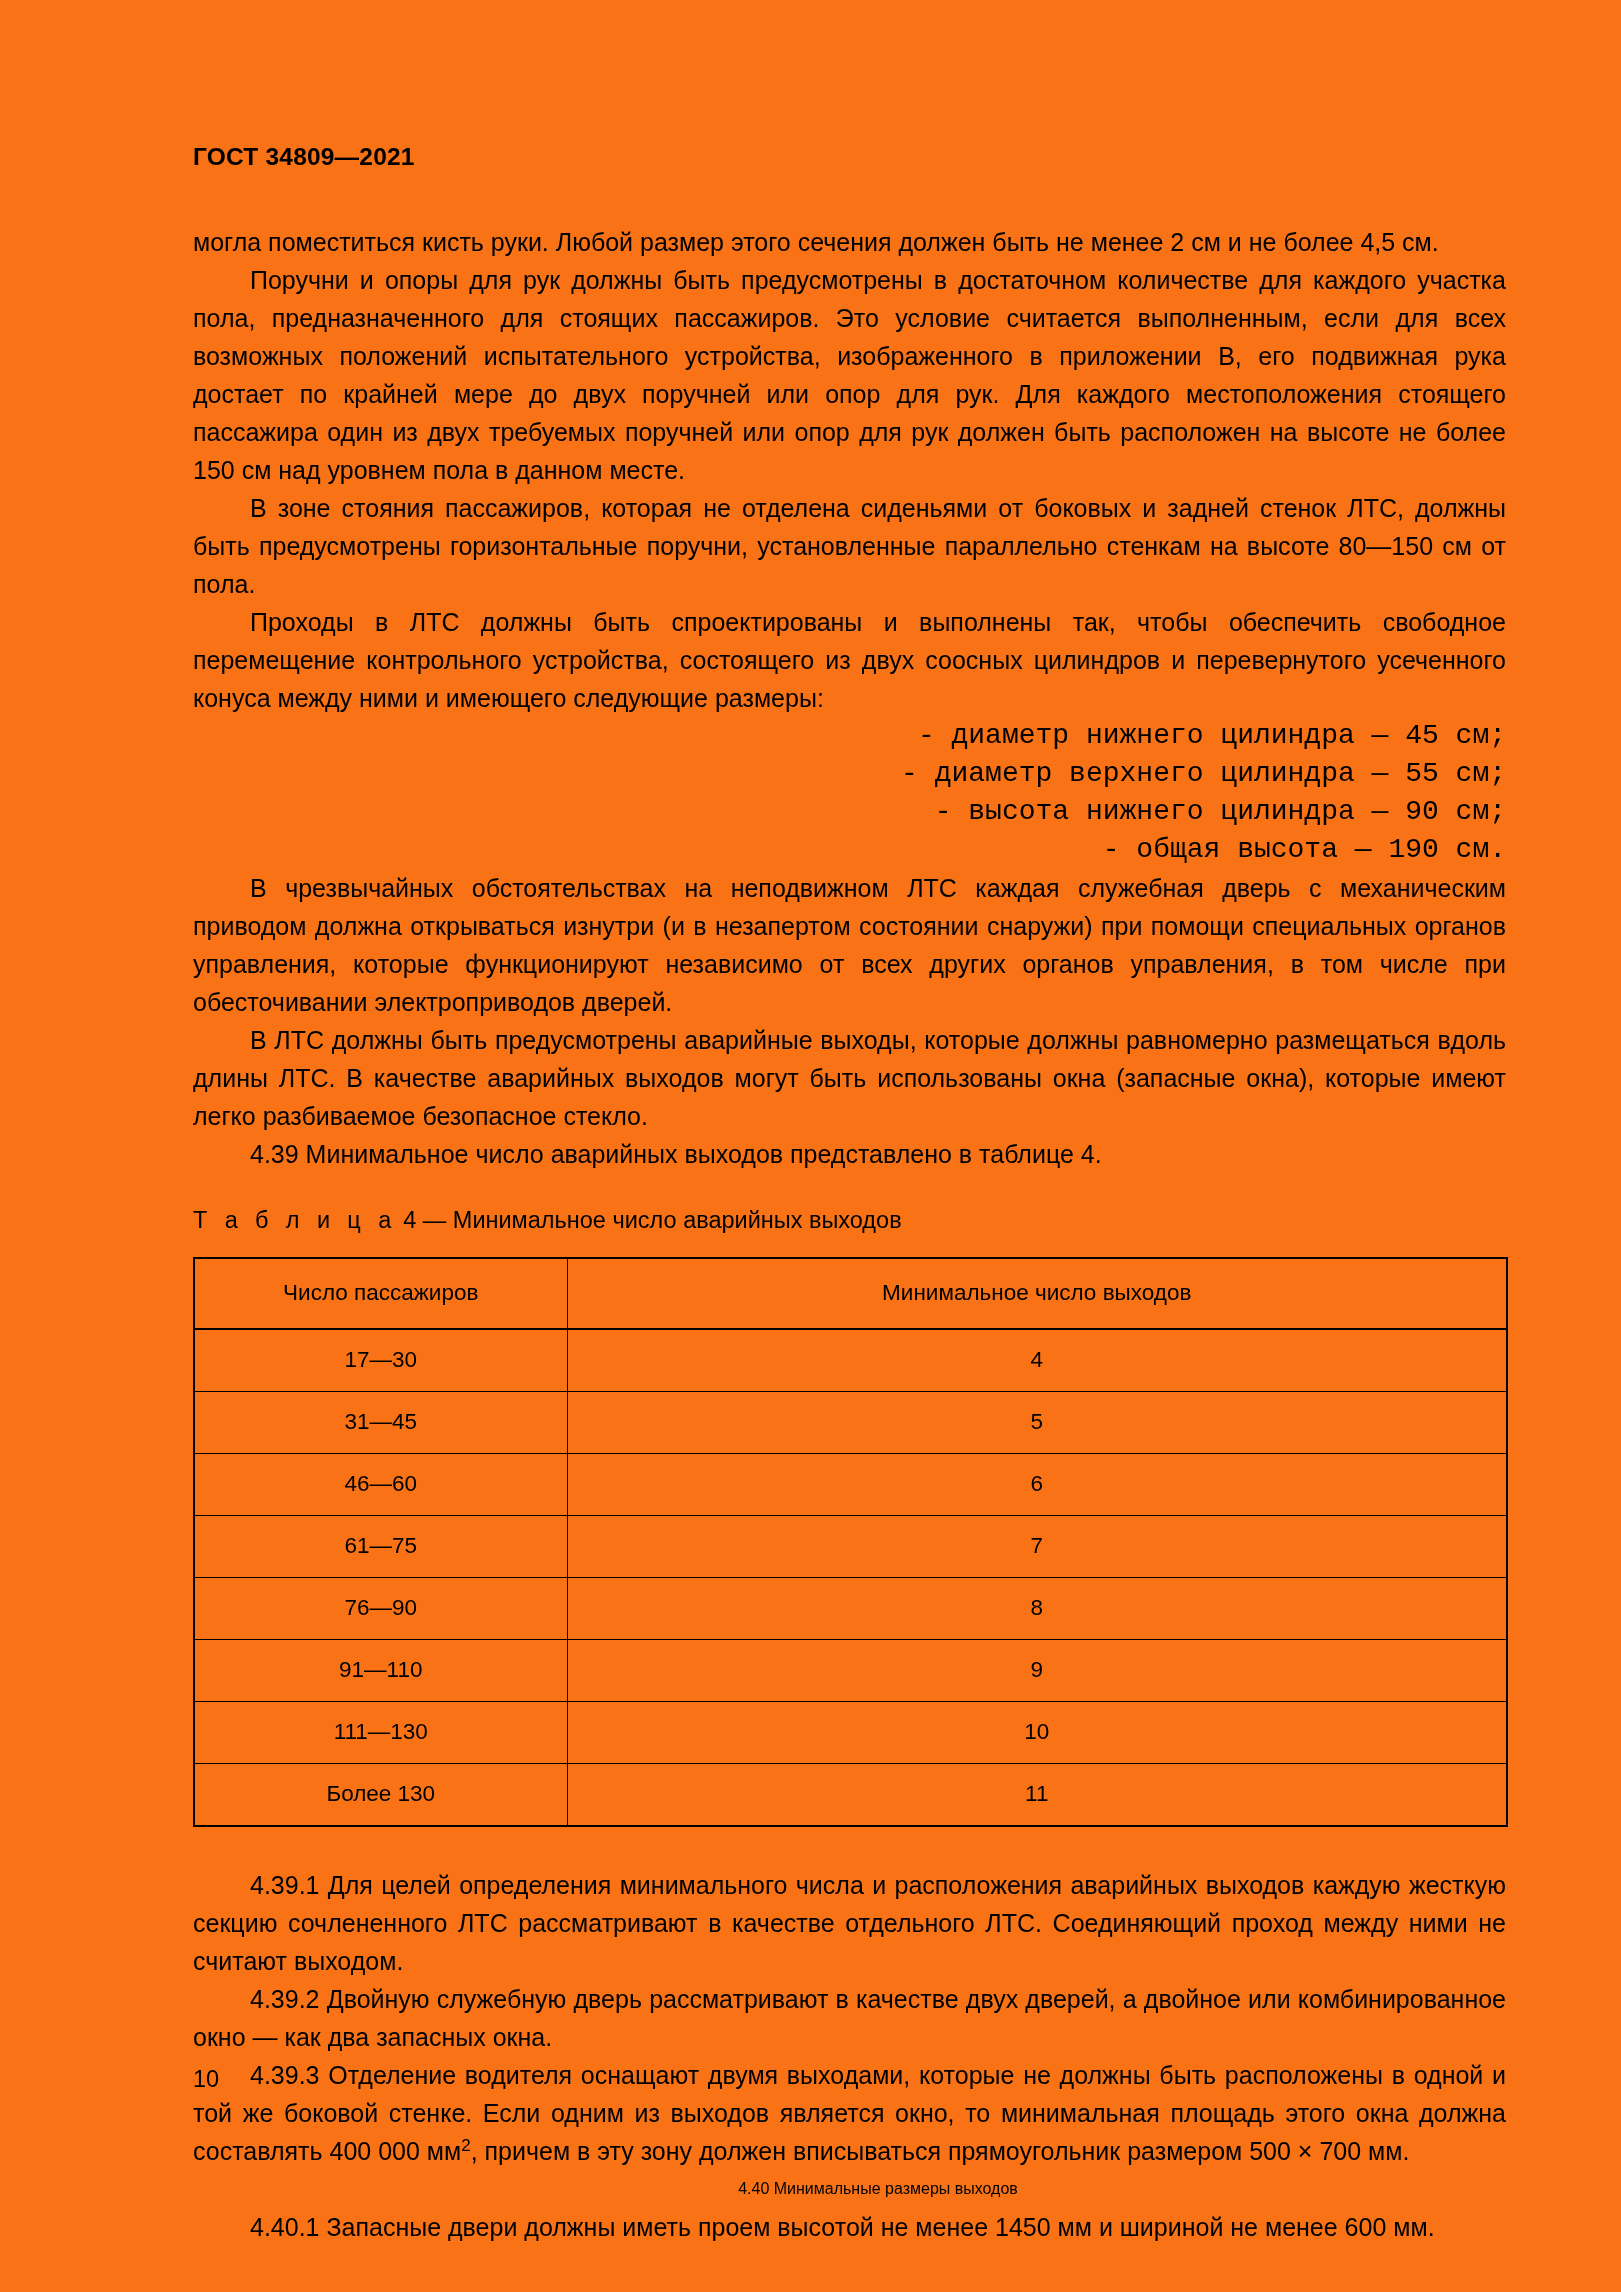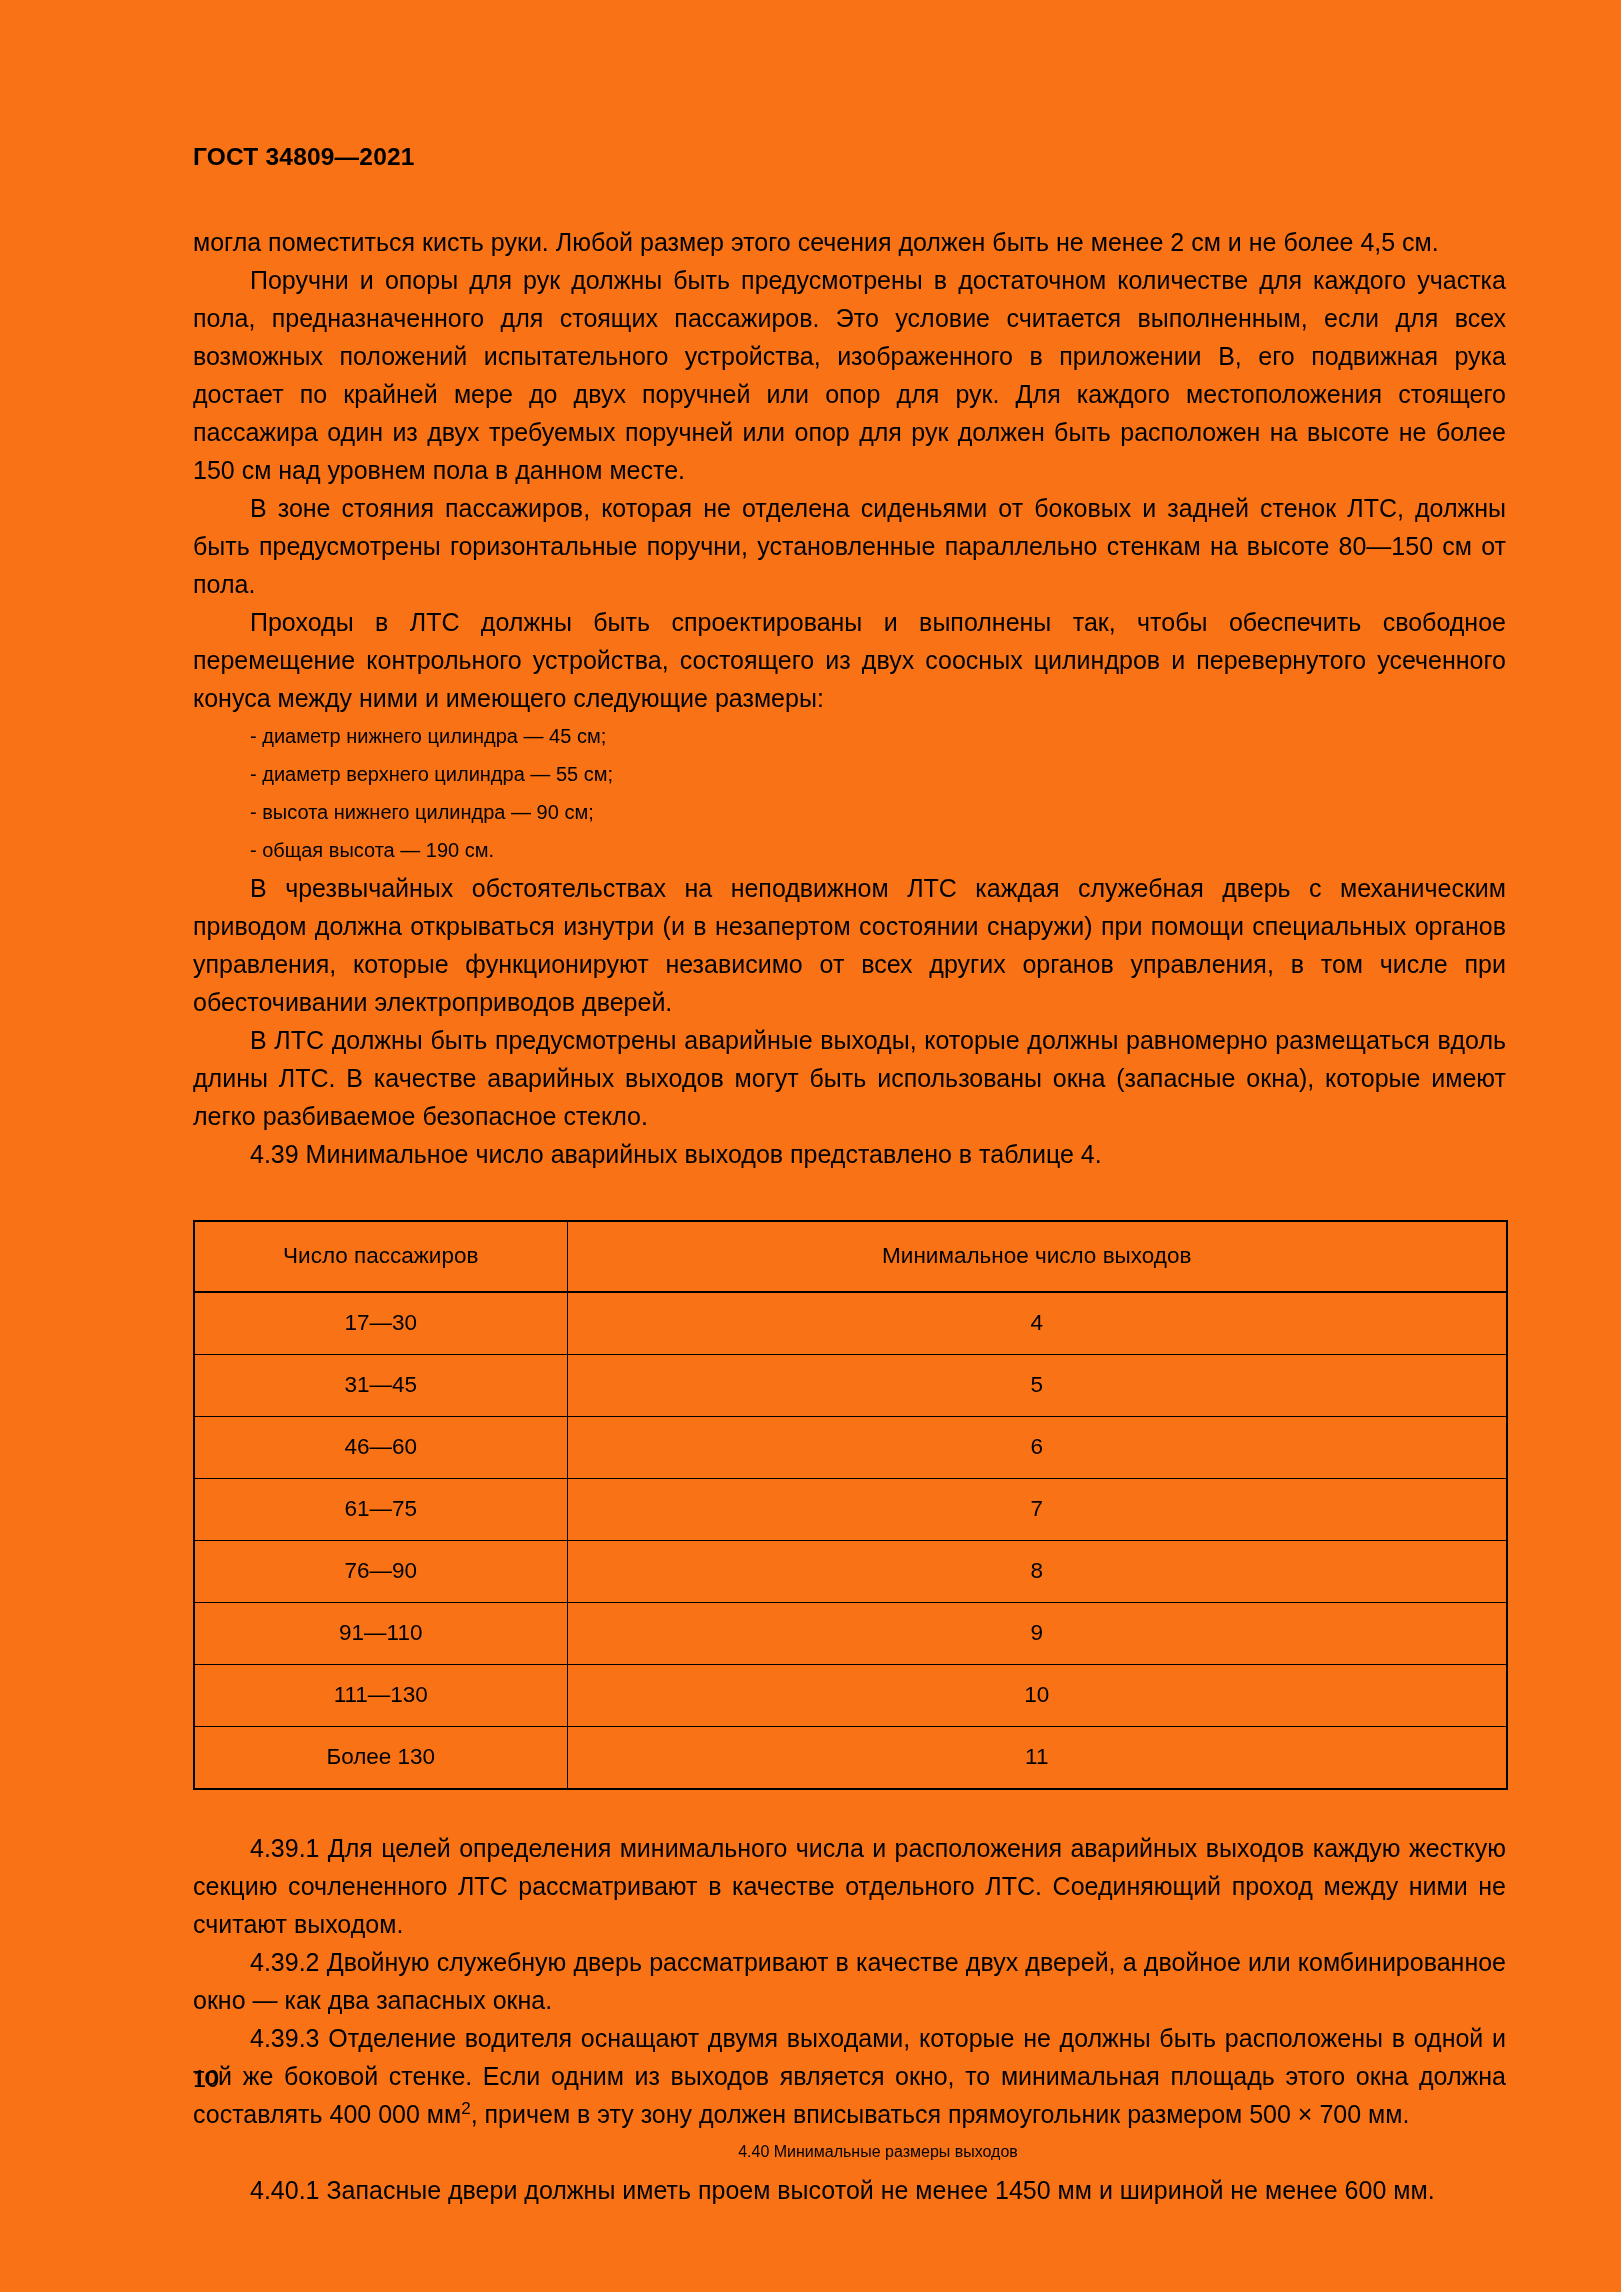--- a/index.html
+++ b/index.html
@@ -44,24 +44,25 @@
     line-height: 38px;
     text-align: justify;
     text-justify: inter-word;
     hyphens: none;
   }
   p.indent {
     text-indent: 57px;
   }
   p.listitem {
     margin: 0;
-    font-size: 20px;
+    font-size: 28px;
     line-height: 38px;
     text-indent: 57px;
-    text-align: left;
+    text-align: right;
+    font-family: Liberation Mono, monospace;
   }
   p.bold-head {
     margin: 0;
     font-size: 16px;
     line-height: 38px;
     font-weight: normal;
     text-indent: 57px;
     text-align: center;
   }
   sup {
@@ -156,20 +157,21 @@
     <p class="listitem">- общая высота — 190 см.</p>
 
     <p class="para indent">В чрезвычайных обстоятельствах на неподвижном ЛТС каждая служебная дверь с механическим приводом должна открываться изнутри (и в незапертом состоянии снаружи) при помощи специальных органов управления, которые функционируют независимо от всех других органов управления, в том числе при обесточивании электроприводов дверей.</p>
 
     <p class="para indent">В ЛТС должны быть предусмотрены аварийные выходы, которые должны равномерно размещаться вдоль длины ЛТС. В качестве аварийных выходов могут быть использованы окна (запасные окна), которые имеют легко разбиваемое безопасное стекло.</p>
 
     <p class="para indent">4.39 Минимальное число аварийных выходов представлено в таблице 4.</p>
 
     <div class="spacer-md"></div>
 
+    <p class="table-caption"><span class="sp">Т а б л и ц а</span> <span>4 — Минимальное число аварийных выходов</span></p>
 
     <div class="spacer-sm"></div>
 
     <table class="gost">
       <colgroup>
           <col class="c1">
           <col class="c2">
         </colgroup>
       <thead>
         <tr>

